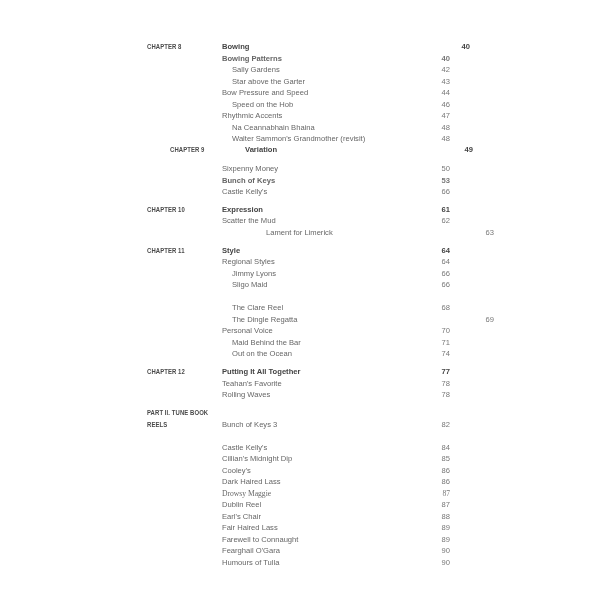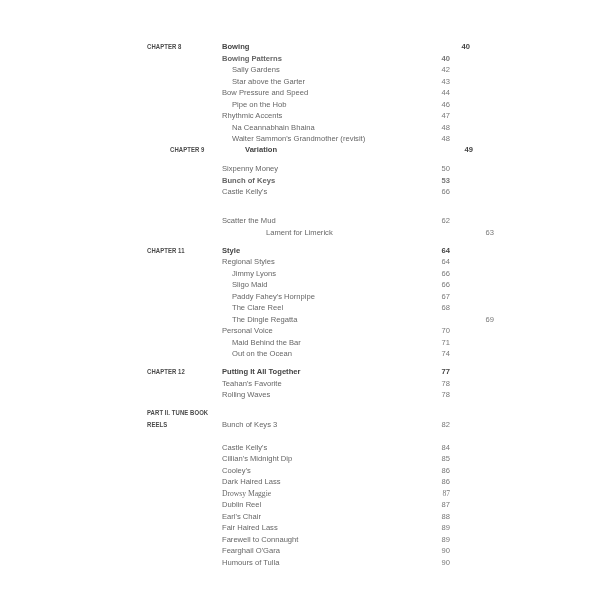--- a/index.html
+++ b/index.html
@@ -34,21 +34,21 @@
     </div>
     <div class="row" style="top: 76px;">
       <span class="title sub">Star above the Garter</span>
       <span class="pg">43</span>
     </div>
     <div class="row" style="top: 87px;">
       <span class="title">Bow Pressure and Speed</span>
       <span class="pg">44</span>
     </div>
     <div class="row" style="top: 99px;">
-      <span class="title sub">Pipe on the Hob</span>
+      <span class="title sub">Speed on the Hob</span>
       <span class="pg">46</span>
     </div>
     <div class="row" style="top: 110px;">
       <span class="title">Rhythmic Accents</span>
       <span class="pg">47</span>
     </div>
     <div class="row" style="top: 122px;">
       <span class="title sub">Na Ceannabhain Bhaina</span>
       <span class="pg">48</span>
     </div>
@@ -66,20 +66,25 @@
       <span class="pg">50</span>
     </div>
     <div class="row" style="top: 175px; font-weight: bold;">
       <span class="title">Bunch of Keys</span>
       <span class="pg">53</span>
     </div>
     <div class="row" style="top: 186px;">
       <span class="title">Castle Kelly's</span>
       <span class="pg">66</span>
     </div>
+    <div class="row" style="top: 204px;">
+      <span class="label">CHAPTER 10</span>
+      <span class="title head">Expression</span>
+      <span class="pg head">61</span>
+    </div>
     <div class="row" style="top: 215px;">
       <span class="title">Scatter the Mud</span>
       <span class="pg">62</span>
     </div>
     <div class="row" style="top: 227px; margin-left: 44px;">
       <span class="title">Lament for Limerick</span>
       <span class="pg">63</span>
     </div>
     <div class="row" style="top: 245px;">
       <span class="label">CHAPTER 11</span>
@@ -90,24 +95,20 @@
       <span class="title">Regional Styles</span>
       <span class="pg">64</span>
     </div>
     <div class="row" style="top: 268px;">
       <span class="title sub">Jimmy Lyons</span>
       <span class="pg">66</span>
     </div>
     <div class="row" style="top: 279px;">
       <span class="title sub">Sligo Maid</span>
       <span class="pg">66</span>
-    </div>
-    <div class="row" style="top: 291px;">
-      <span class="title sub">Paddy Fahey's Hornpipe</span>
-      <span class="pg">67</span>
     </div>
     <div class="row" style="top: 302px;">
       <span class="title sub">The Clare Reel</span>
       <span class="pg">68</span>
     </div>
     <div class="row" style="top: 314px; padding-left: 44px;">
       <span class="title sub">The Dingle Regatta</span>
       <span class="pg">69</span>
     </div>
     <div class="row" style="top: 325px;">

